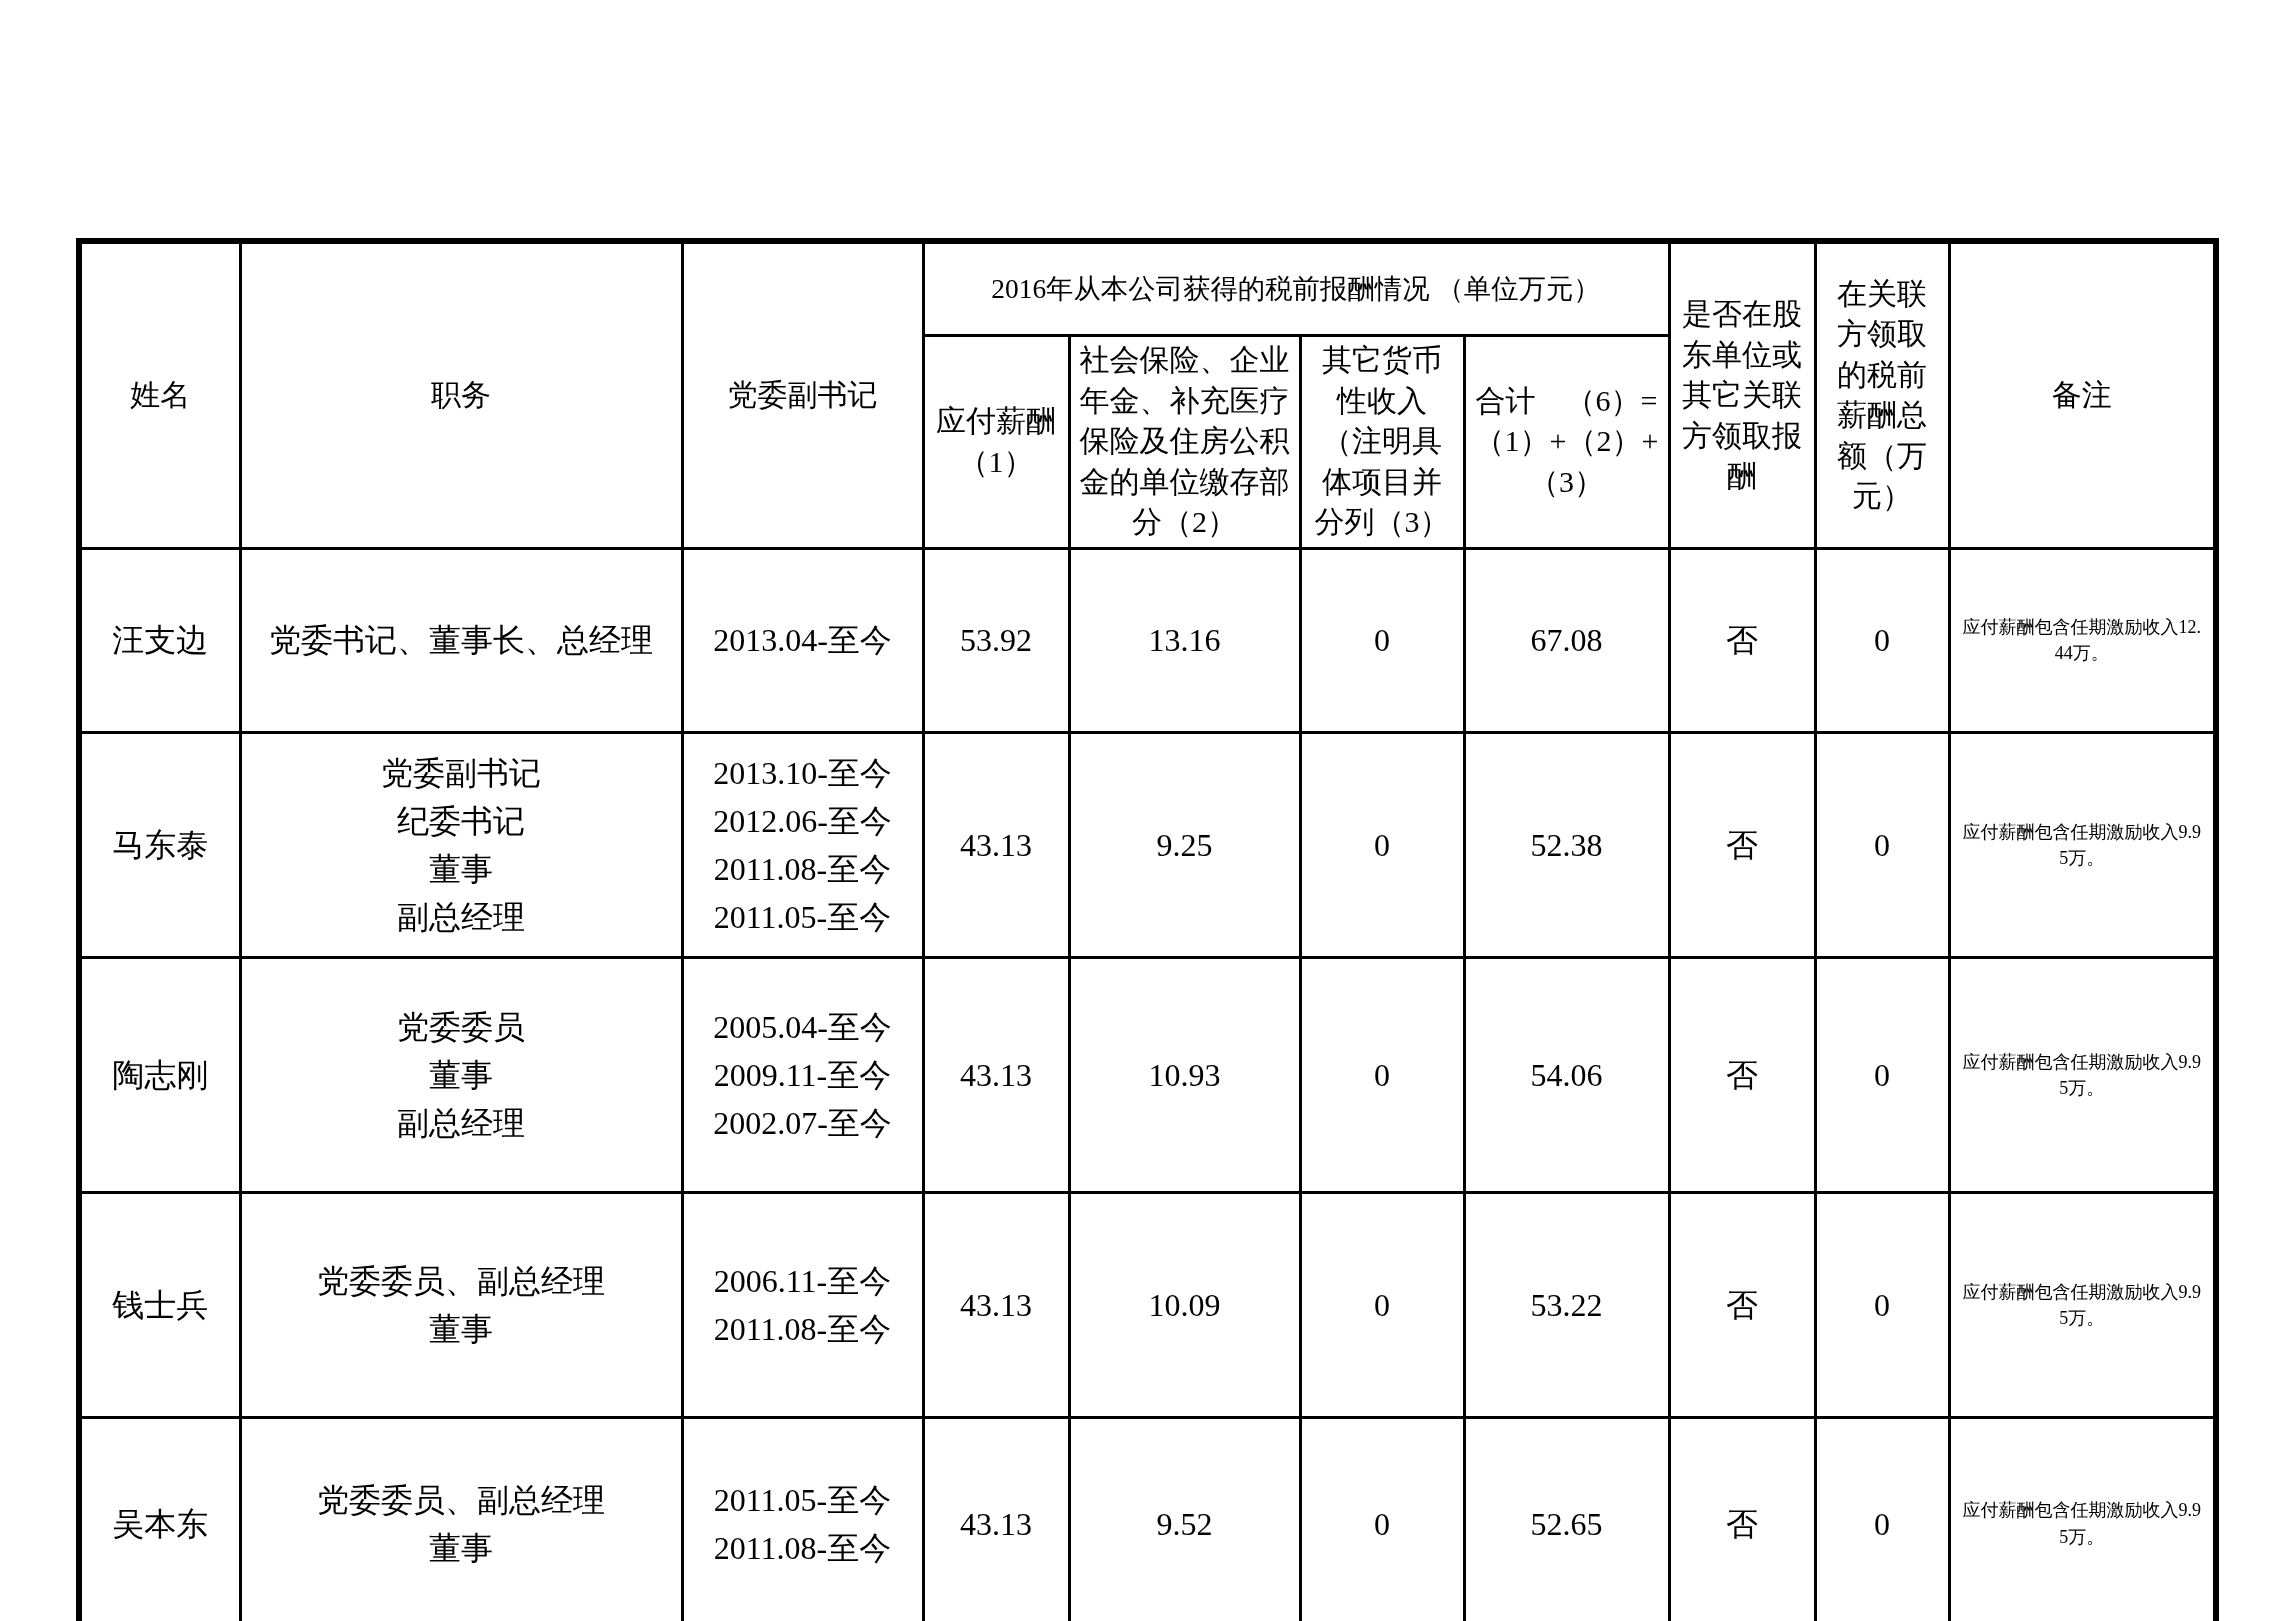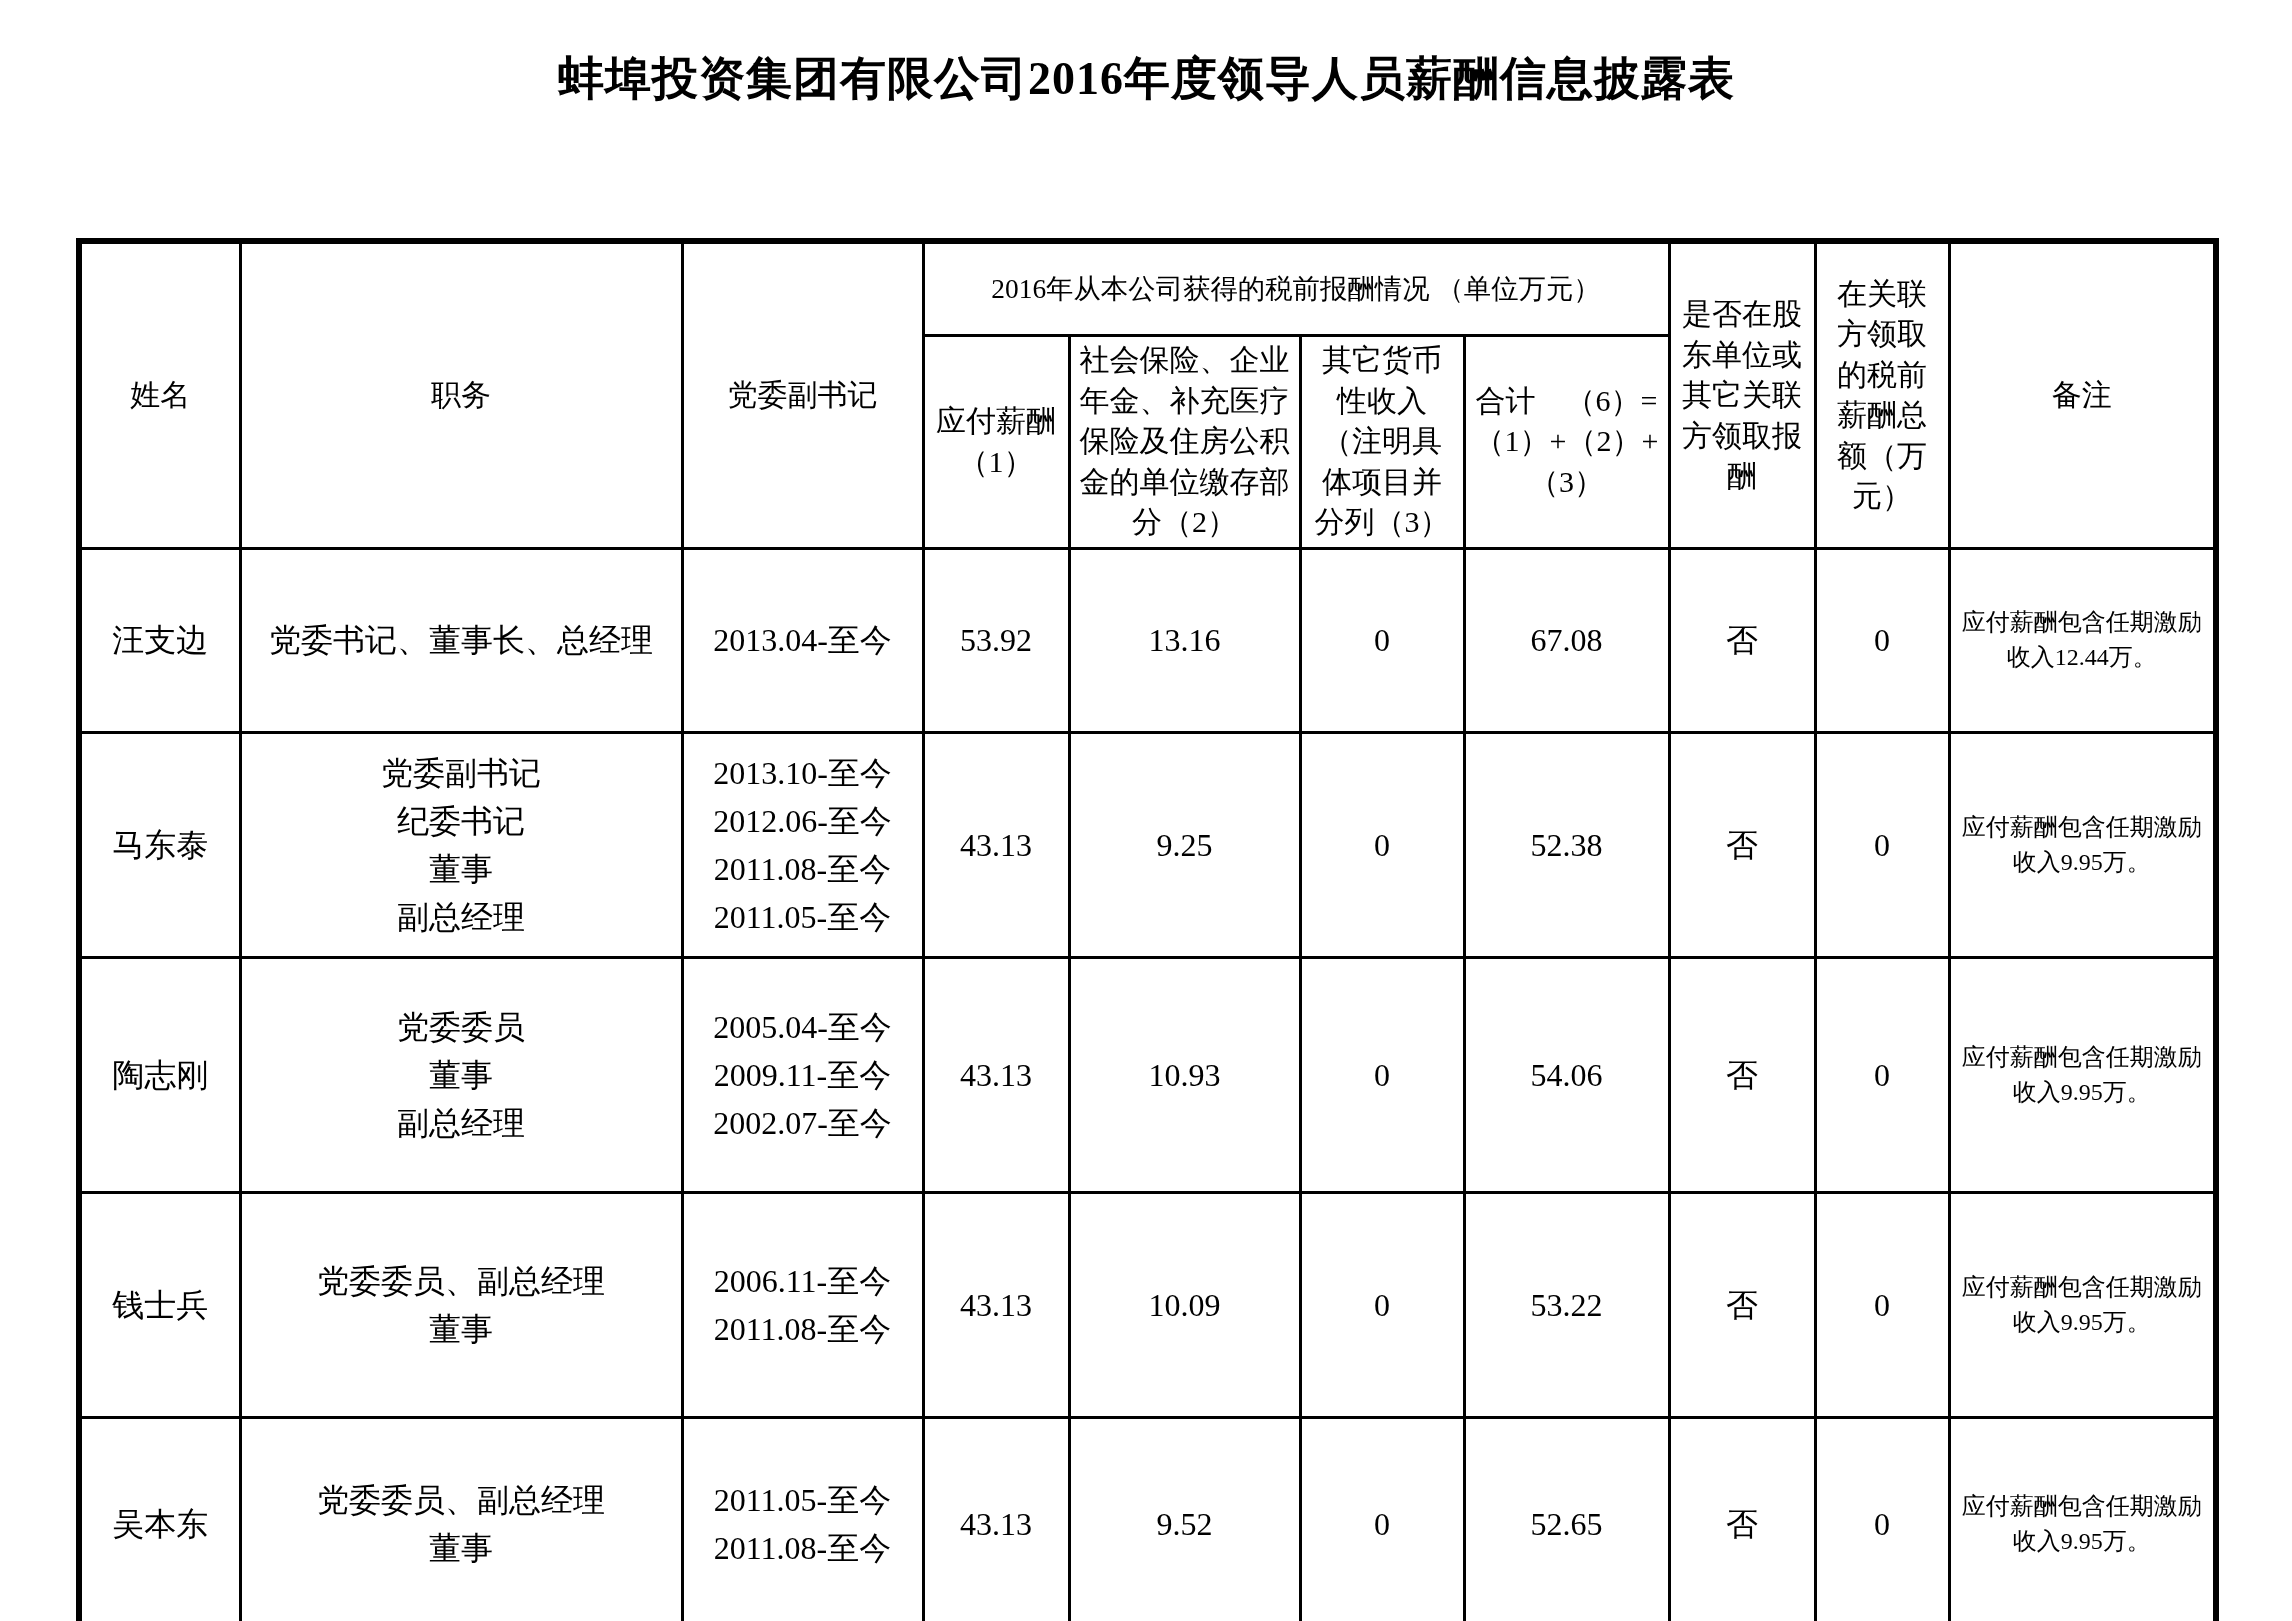--- a/index.html
+++ b/index.html
@@ -58,31 +58,30 @@
   
   tr.row-1 { height: 184px; }
   tr.row-2 { height: 225px; }
   tr.row-3 { height: 235px; }
   tr.row-4 { height: 225px; }
   tr.row-5 { height: 214px; }
   td.cell { font-size: 32px; line-height: 1.5; }
   td.pre { white-space: pre-line; margin-left: 20px; }
   td.remark {
     text-align: left;
-    font-size: 24px;
+    font-size: 18px;
     line-height: 1.45;
     padding: 3.9px 5.9px;
   }
 </style>
 </head>
 <body>
 
 <div class="page">
 
-  <h1 class="doc-title">蚌埠投资集团有限公司2016年度领导人员薪酬信息披露表</h1>
 
   <table class="salary">
     <colgroup>
       <col style="width:161px">
       <col style="width:442px">
       <col style="width:241px">
       <col style="width:146px">
       <col style="width:231px">
       <col style="width:164px">
       <col style="width:205px">

